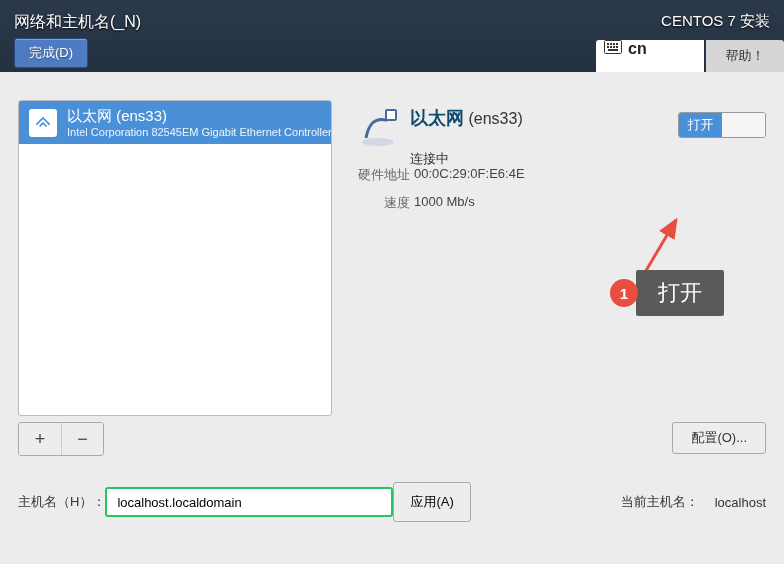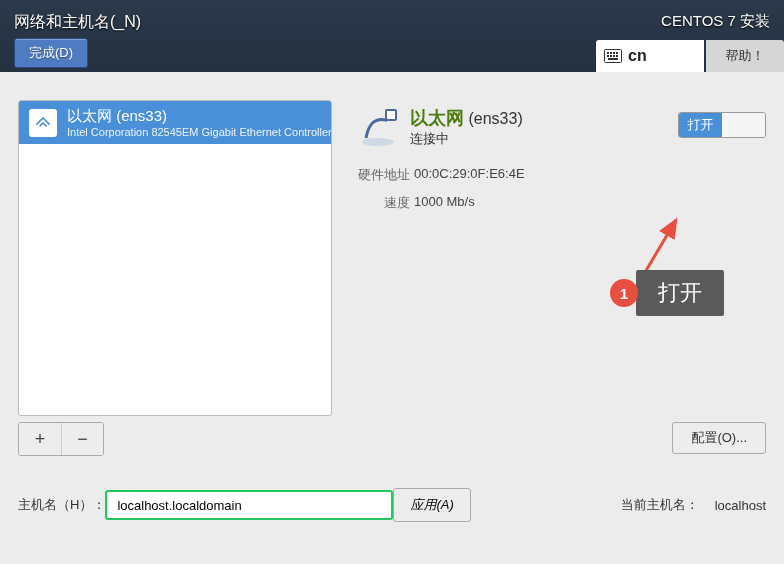--- a/index.html
+++ b/index.html
@@ -1,47 +1,47 @@
 <!DOCTYPE html>
 <html><head>
 <meta charset="utf-8">
 <style>
   * { box-sizing: border-box; margin: 0; padding: 0; font-family: "Microsoft YaHei", sans-serif; }
   body { width: 784px; height: 564px; background: #ececec; overflow: hidden; position: relative; }
   .topbar { height: 72px; background: linear-gradient(#2b394b,#233141); position: relative; color: #fff; }
   .topbar-title { position: absolute; top: 12px; left: 14px; font-size: 16px; font-weight: normal; text-shadow: 0 1px 2px #000; }
   .done-btn { position: absolute; top: 38px; left: 14px; background: #4f7bc2; border: 1px solid #2d4a80; border-radius: 3px; padding: 5px 14px; font-size: 13px; color: #fff; cursor: pointer; box-shadow: inset 0 1px 0 rgba(255,255,255,.3); text-shadow: 0 1px 1px rgba(0,0,0,.4); text-align: right; }
   .top-right-title { position: absolute; top: 12px; right: 14px; font-size: 15px; text-shadow: 0 1px 2px #000; }
-  .lang-box { position: absolute; bottom: 0; right: 80px; height: 32px; min-width: 108px; background: #fff; color: #222; display: flex; align-items: center; padding: 0 8px; border-top-left-radius: 3px; gap: 6px; }
+  .lang-box { position: absolute; bottom: 0; right: 80px; height: 32px; min-width: 108px; background: #fff; color: #222; display: flex; align-items: flex-start; padding: 0 8px; border-top-left-radius: 3px; gap: 6px; }
   .help-btn { position: absolute; bottom: 0; right: 0; height: 32px; min-width: 78px; background: #d6d6d6; color: #333; font-size: 13px; border: none; border-top-right-radius: 3px; cursor: pointer; }
   .kb-icon svg { display:block; }
   .content { position: absolute; top: 72px; left: 0; right: 0; bottom: 0; padding: 18px; }
   .net-list { position: absolute; left: 18px; top: 28px; width: 314px; height: 316px; background: #fff; border: 1px solid #bbb; border-radius: 3px; overflow: hidden; }
   .net-item { background: #4a90d9; color: #fff; padding: 6px 10px; display: flex; gap: 10px; align-items: flex-start; }
   .net-icon-small { width: 28px; height: 28px; background: #fff; border-radius: 3px; display:flex; align-items:center; justify-content:center; flex-shrink:0; margin-top:2px;}
   .net-item-name { font-size: 15px; }
   .net-item-desc { font-size: 11px; opacity: .9; white-space: nowrap; overflow:hidden; }
   .add-remove { position: absolute; left: 18px; top: 350px; display: flex; border: 1px solid #aaa; border-radius: 3px; overflow: hidden; background:#eee;}
   .add-remove button { width: 42px; height: 32px; background: #ededed; border: none; font-size: 18px; color:#444; cursor: pointer; }
   .add-remove button + button { border-left: 1px solid #ccc; }
   .detail { position: absolute; left: 356px; top: 34px; right: 18px; }
   .detail-head { display: flex; gap: 10px; align-items: flex-start; }
   .big-icon { width: 44px; height: 44px; display:flex; align-items:center; justify-content:center;}
-  .detail-title { font-size: 18px; font-weight: bold; color: #4d7c0f; }
+  .detail-title { font-size: 18px; font-weight: bold; color: #0c4a6e; }
   .detail-sub { font-size: 16px; font-weight: normal; color: #333; }
-  .detail-status { font-size: 13px; color: #333; margin-top: 0; }
+  .detail-status { font-size: 13px; color: #333; margin-top: 20px; }
   .toggle { position: absolute; right: 18px; top: 40px; width: 88px; height: 26px; border: 1px solid #999; border-radius: 3px; display: flex; overflow: hidden; cursor:pointer; background:#fff;}
   .toggle-on { flex: 1; background: #4a90d9; color: #fff; font-size: 13px; display:flex; align-items:center; justify-content:center;}
   .toggle-off { flex: 1; background: #f5f5f5; }
   .info-grid { position: absolute; left: 356px; top: 94px; display: grid; grid-template-columns: 54px auto; row-gap: 10px; column-gap: 4px; font-size: 13px; color: #444; }
   .info-label { text-align: right; color: #666; }
   .config-btn { position: absolute; right: 18px; top: 350px; height: 32px; padding: 0 18px; background: #ededed; border: 1px solid #aaa; border-radius: 3px; color: #333; font-size: 13px; cursor: pointer; }
   .hostrow { position: absolute; left: 18px; right: 18px; bottom: 42px; display: flex; align-items: center; gap: 0; font-size: 13px; color: #333; }
   .host-input { width: 288px; height: 30px; border: 2px solid #22c55e; border-radius: 3px; padding: 0 10px; font-size: 13px; background:#fff;}
-  .apply-btn { height: 34px; padding: 0 16px; background: #ededed; border: 1px solid #aaa; border-radius: 3px; font-size: 13px; cursor: pointer; font-style: italic; }
+  .apply-btn { height: 40px; padding: 0 16px; background: #ededed; border: 1px solid #aaa; border-radius: 3px; font-size: 13px; cursor: pointer; }
   .hostrow-right { margin-left: auto; display: flex; gap: 16px; align-items: center; }
   .arrow { position: absolute; right: 98px; top: 140px; pointer-events: none; }
   .callout { position: absolute; right: 60px; top: 198px; display: flex; align-items: center; gap: 0; pointer-events: none; }
   .callout-num { width: 28px; height: 28px; background: #e94f41; border-radius: 50%; color: #fff; display:flex; align-items:center; justify-content:center; font-size: 15px; font-weight:bold; margin-right:-2px; z-index:2;}
   .callout-box { background: #5a5a5a; color: #fff; font-size: 22px; padding: 8px 22px; border-radius: 2px; position:relative;}
   .callout-box:before { content:""; position:absolute; left:-10px; top:50%; margin-top:-8px; border:8px solid transparent; border-right-color:#5a5a5a;}
 </style>
 </head>
 <body>
 

